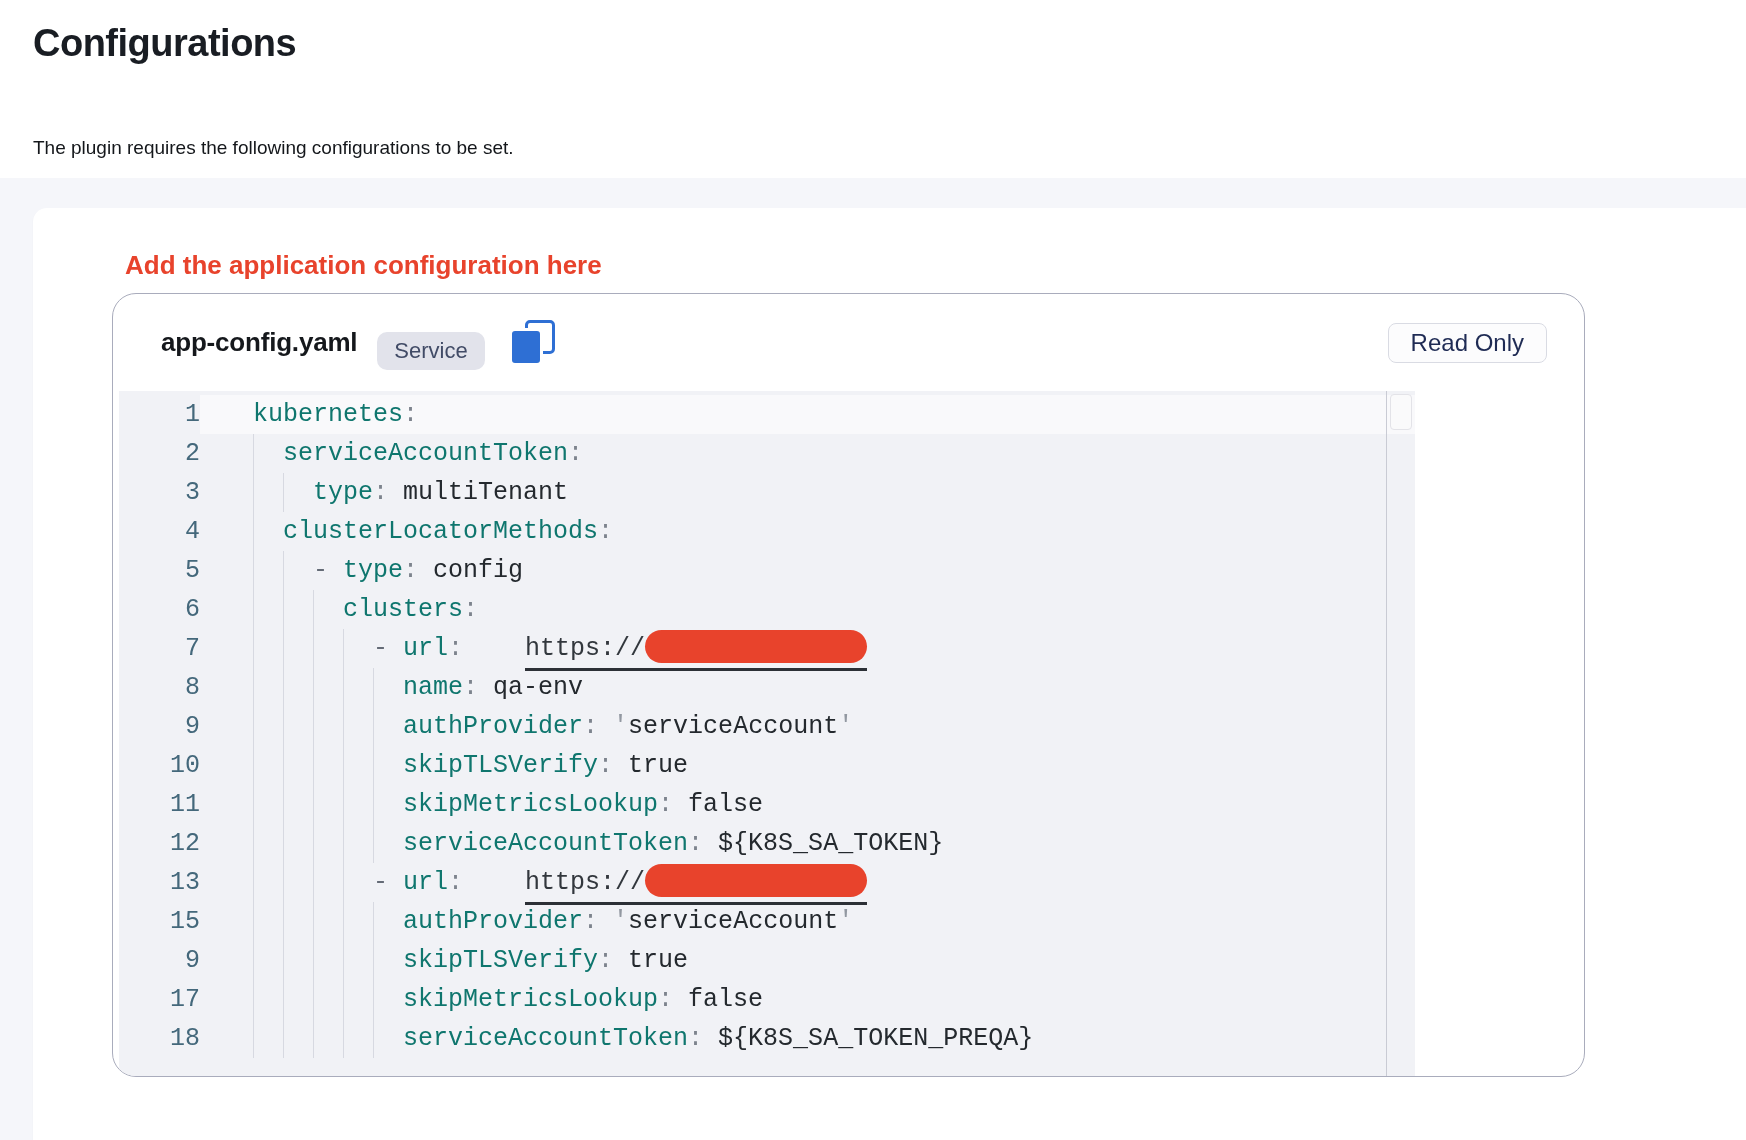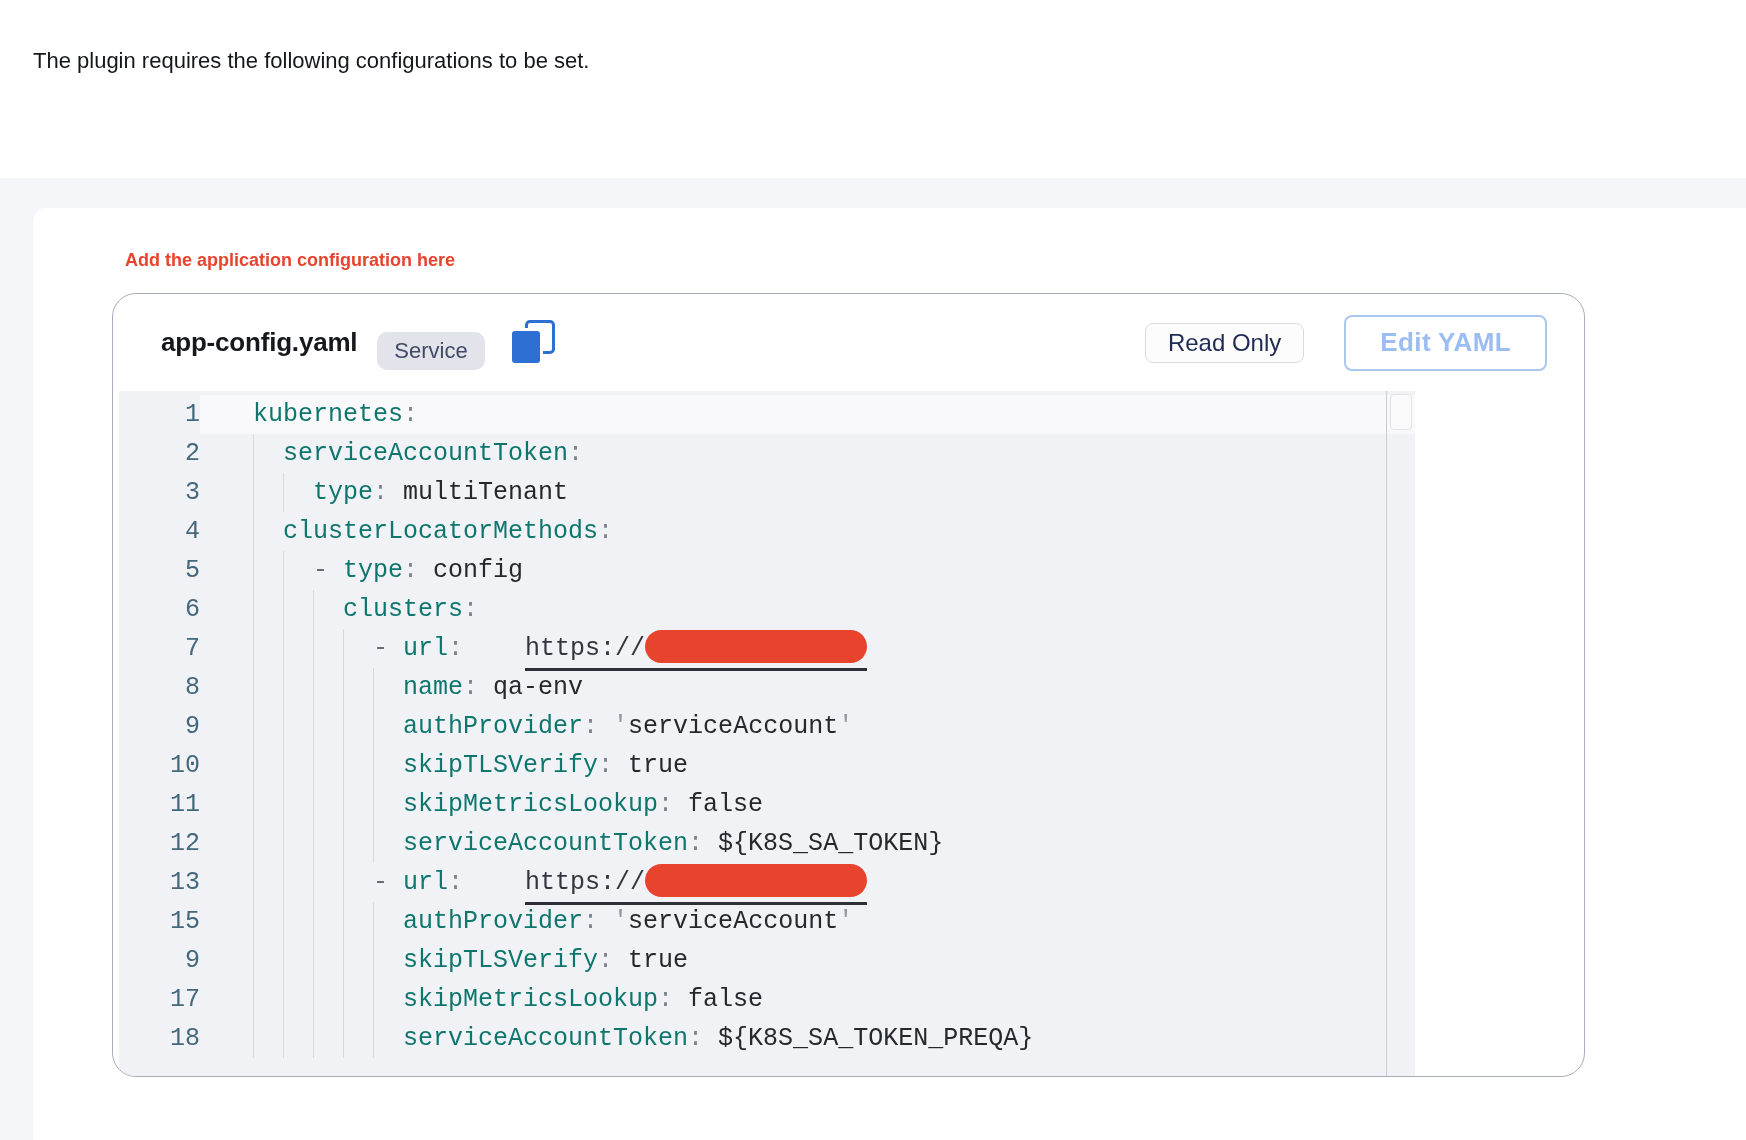--- a/index.html
+++ b/index.html
@@ -8,33 +8,33 @@
     position:relative; overflow:hidden; background:#ffffff;
     font-family:"Liberation Sans", sans-serif; color:#15181c;
   }
 
   
   .page-top { position:absolute; left:33px; top:0; right:0; }
   h1.page-title {
     margin-top:22px; font-size:38px; font-weight:700; color:#191d23;
     letter-spacing:-0.5px;
   }
-  p.page-intro { margin-top:48px; font-size:22px; color:#14171b; }
+  p.page-intro { margin-top:72px; font-size:19px; color:#14171b; }
 
   
   .bg-region { position:absolute; left:0; right:0; top:178px; bottom:0; background:#f5f6fa; }
 
   
   .card {
     position:absolute; left:33px; top:30px; right:-24px; bottom:-24px;
     background:#ffffff; border-radius:14px; box-shadow:0 1px 2px rgba(20,20,40,0.04);
   }
   .callout {
     position:absolute; left:92px; top:42px;
-    font-size:18px; font-weight:700; color:#e8432c;text-align:right;
+    font-size:26px; font-weight:700; color:#e8432c;text-align:right;
   }
 
   
   .editor-box {
     position:absolute; left:79px; top:85px; width:1473px; height:784px;
     border:1.5px solid #a9acbc; border-radius:24px; background:#ffffff; overflow:hidden;
   }
   .editor-header {
     height:97px; display:flex; align-items:center; padding:0 37px 0 48px;
   }
@@ -97,40 +97,40 @@
   .vtrack { position:absolute; top:0; right:28px; width:1px; height:100%; background:#c9cbd4; }
   .vthumb {
     position:absolute; top:3px; right:3px; width:22px; height:36px;
     background:#fafafb; border:1.5px solid #e3e3e8; border-radius:4px;
   }
 </style>
 </head>
 <body>
 
 <div class="page-top">
+  <h1 class="page-title">Configurations</h1>
   <p class="page-intro">The plugin requires the following configurations to be set.</p>
 </div>
 
 <div class="bg-region">
   <div class="card">
 
     <div class="callout">Add the application configuration here</div>
 
     <div class="editor-box">
 
       <div class="editor-header">
         <span class="filename">app-config.yaml</span>
         <span class="badge">Service</span>
         <span class="copy-btn">
           <span class="copy-back"></span>
           <span class="copy-front"></span>
         </span>
         <span class="header-spacer"></span>
         <button class="btn-readonly">Read Only</button>
-        <button class="btn-edityaml">Edit YAML</button>
       </div>
 
       <div class="code-block">
         <div id="code-lines">
             <div class="code-line active"><span class="ln">1</span><span class="lc"><span class="key">kubernetes</span><span class="punc">:</span></span></div>
             <div class="code-line"><span class="ln">2</span><span class="lc"><span class="ind">  </span><span class="key">serviceAccountToken</span><span class="punc">:</span></span></div>
             <div class="code-line"><span class="ln">3</span><span class="lc"><span class="ind">    </span><span class="key">type</span><span class="punc">:</span><span class="val"> </span><span class="val">multiTenant</span></span></div>
             <div class="code-line"><span class="ln">4</span><span class="lc"><span class="ind">  </span><span class="key">clusterLocatorMethods</span><span class="punc">:</span></span></div>
             <div class="code-line"><span class="ln">5</span><span class="lc"><span class="ind">    </span><span class="dash">- </span><span class="key">type</span><span class="punc">:</span><span class="val"> </span><span class="val">config</span></span></div>
             <div class="code-line"><span class="ln">6</span><span class="lc"><span class="ind">      </span><span class="key">clusters</span><span class="punc">:</span></span></div>

